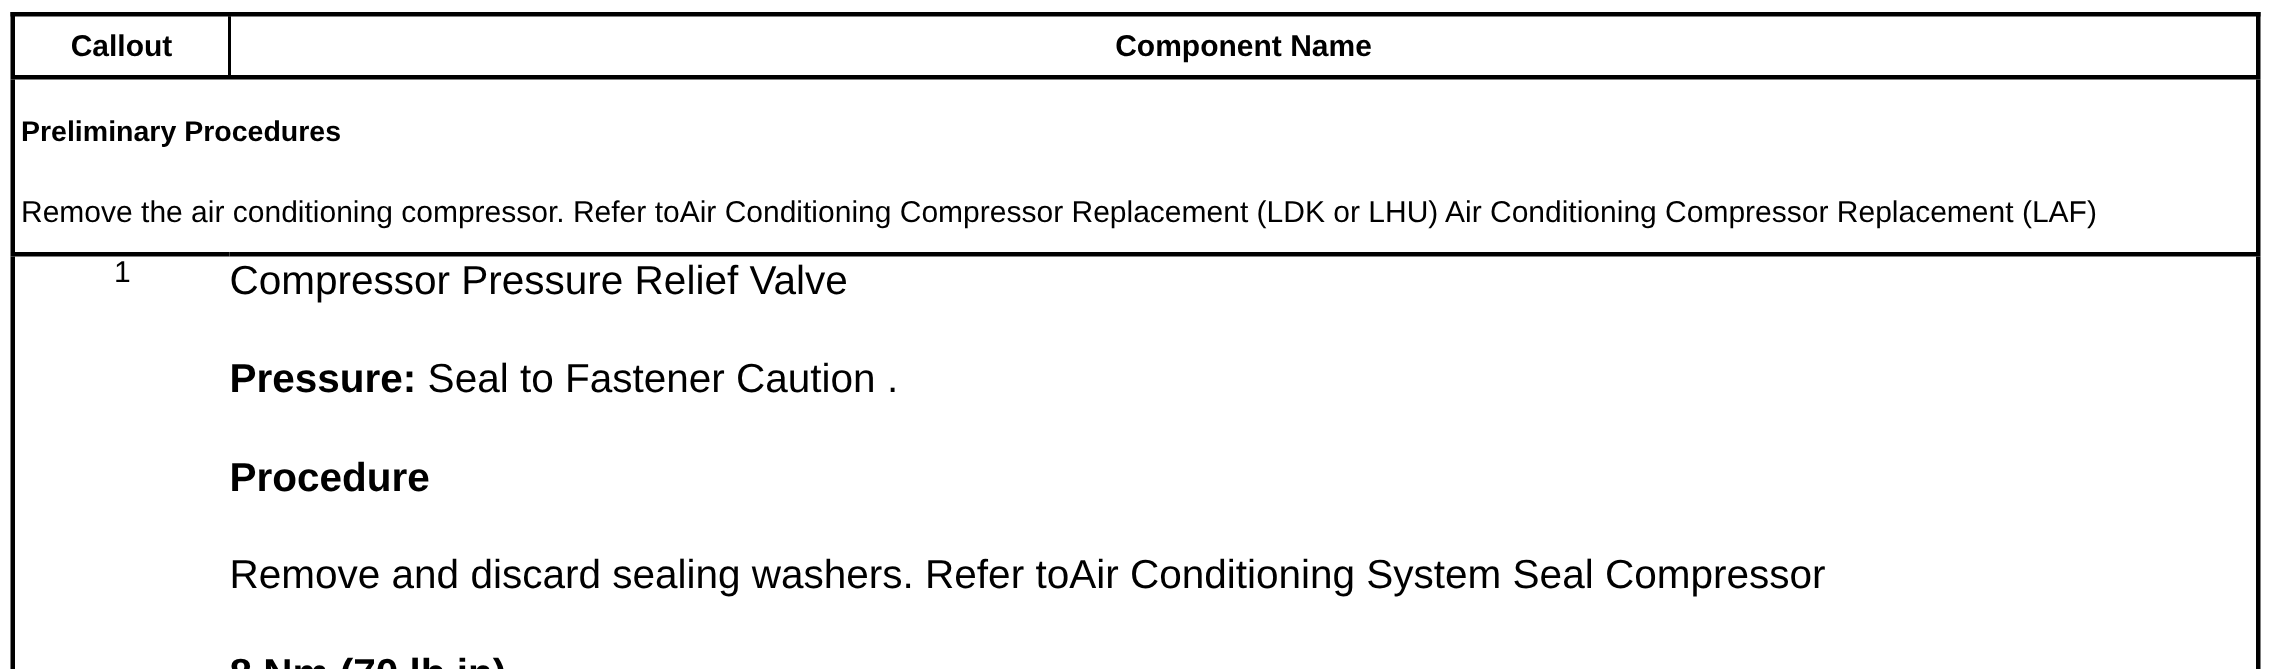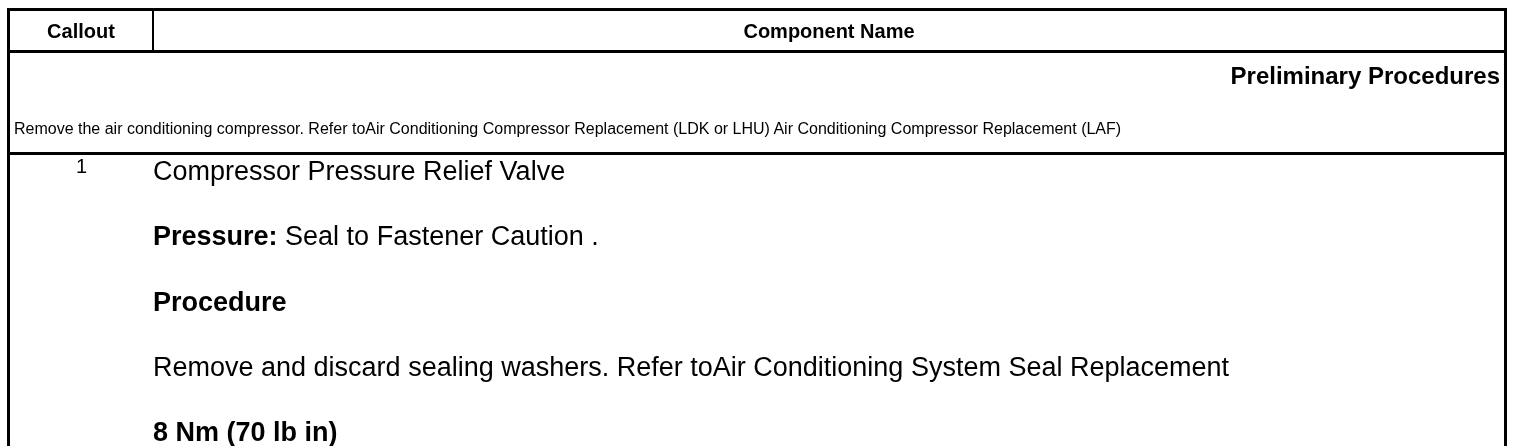--- a/index.html
+++ b/index.html
@@ -60,28 +60,27 @@
     letter-spacing: 0px;
   }
 
   
   .row-prelim td {
     border-bottom: 3px solid #000000;
     padding: 10px 4px 12px 4px;
   }
   .prelim-heading {
     font-weight: bold;
-    font-size: 24px;
+    font-size: 19px;
     line-height: 1.05;
-    margin: 0 0 30px 0;
-    text-align: right;
+    margin: 16px 0 30px 0;
   }
   .prelim-body {
     font-weight: normal;
-    font-size: 16px;
+    font-size: 20px;
     line-height: 1.35;
     margin: 0;
   }
 
   
   .cell-num {
     border-right: 2px solid #000000;
     text-align: center;
     vertical-align: middle;
     font-size: 20px;
@@ -128,21 +127,21 @@
     <tr class="row-item">
       <td class="col-callout cell-num">1</td>
       <td class="col-name cell-body">
 
         <p class="blk">Compressor Pressure Relief Valve</p>
 
         <p class="blk"><span class="lead-bold">Pressure:</span><span> Seal to Fastener Caution .</span></p>
 
         <p class="blk bold">Procedure</p>
 
-        <p class="blk">Remove and discard sealing washers. Refer toAir Conditioning System Seal Replacement</p>
+        <p class="blk">Remove and discard sealing washers. Refer toAir Conditioning System Seal Compressor</p>
 
         <p class="blk bold last">8 Nm (70 lb in)</p>
 
       </td>
     </tr>
 
   </tbody>
     </table>
 
 </div>

